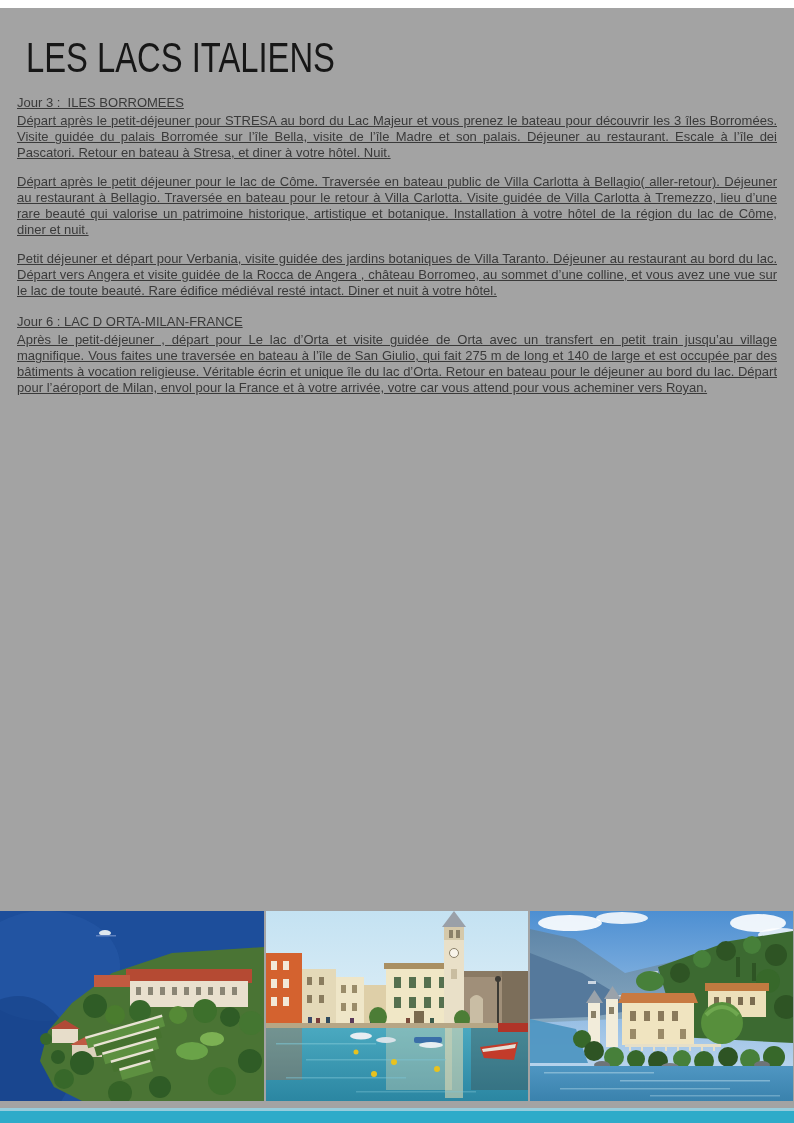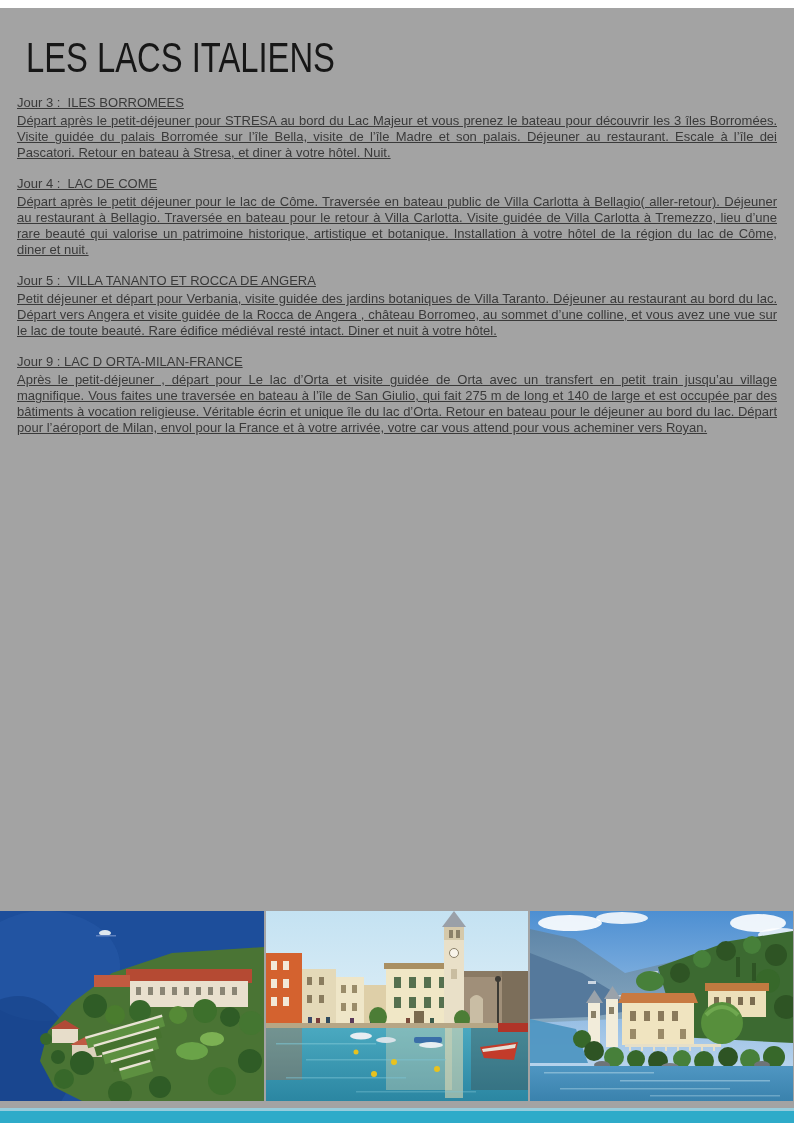--- a/index.html
+++ b/index.html
@@ -52,29 +52,27 @@
 <div class="page">
 
   <h1 class="doc-title">LES LACS ITALIENS</h1>
 
   <div class="content">
     <div class="section">
       <p class="section-heading">Jour 3 :  ILES BORROMEES</p>
       <p class="section-body">Départ après le petit-déjeuner pour STRESA au bord du Lac Majeur et vous prenez le bateau pour découvrir les 3 îles Borromées. Visite guidée du palais Borromée sur l’île Bella, visite de l’île Madre et son palais. Déjeuner au restaurant.  Escale à l’île dei Pascatori. Retour en bateau à Stresa, et diner à votre hôtel. Nuit.</p>
     </div>
     <div class="section">
-      <p class="section-heading">Jour 4 :  LAC DE COME</p>
       <p class="section-body">Départ  après le petit déjeuner pour le lac de Côme. Traversée en bateau public de Villa Carlotta à Bellagio( aller-retour). Déjeuner au restaurant à Bellagio. Traversée en bateau pour le retour à Villa Carlotta. Visite guidée de Villa Carlotta à Tremezzo, lieu d’une rare beauté qui valorise un patrimoine historique, artistique et botanique. Installation à votre hôtel de la région du lac de Côme, diner et nuit.</p>
     </div>
     <div class="section">
-      <p class="section-heading">Jour 5 :  VILLA TANANTO ET ROCCA DE ANGERA</p>
       <p class="section-body">Petit déjeuner et départ pour Verbania, visite guidée des jardins botaniques de Villa Taranto. Déjeuner au restaurant au bord du lac. Départ vers Angera et visite guidée de la Rocca de Angera , château Borromeo, au sommet d’une colline,  et vous avez une vue sur le lac de toute beauté. Rare édifice médiéval resté intact. Diner et nuit à votre hôtel.</p>
     </div>
     <div class="section">
-      <p class="section-heading">Jour 9 : LAC D ORTA-MILAN-FRANCE</p>
+      <p class="section-heading">Jour 6 : LAC D ORTA-MILAN-FRANCE</p>
       <p class="section-body">Après le petit-déjeuner , départ pour Le lac d’Orta et visite  guidée de Orta avec un transfert en petit train jusqu’au village magnifique. Vous faites une traversée en bateau à l’île de San Giulio, qui fait 275 m de long et 140 de large et est occupée par des bâtiments à vocation religieuse. Véritable écrin et unique île du lac d’Orta. Retour en bateau pour le déjeuner au bord du lac. Départ pour l’aéroport de Milan, envol pour la France et à votre arrivée, votre car vous attend pour vous acheminer vers Royan.</p>
     </div>
   </div>
 
   <div class="photos">
 
     <div class="photo photo-1">
       <svg viewBox="0 0 264 190" preserveAspectRatio="none">
         <rect width="264" height="190" fill="#1d4e9b"></rect>
         <ellipse cx="45" cy="55" rx="75" ry="55" fill="#2a5dab" opacity="0.45"></ellipse>

